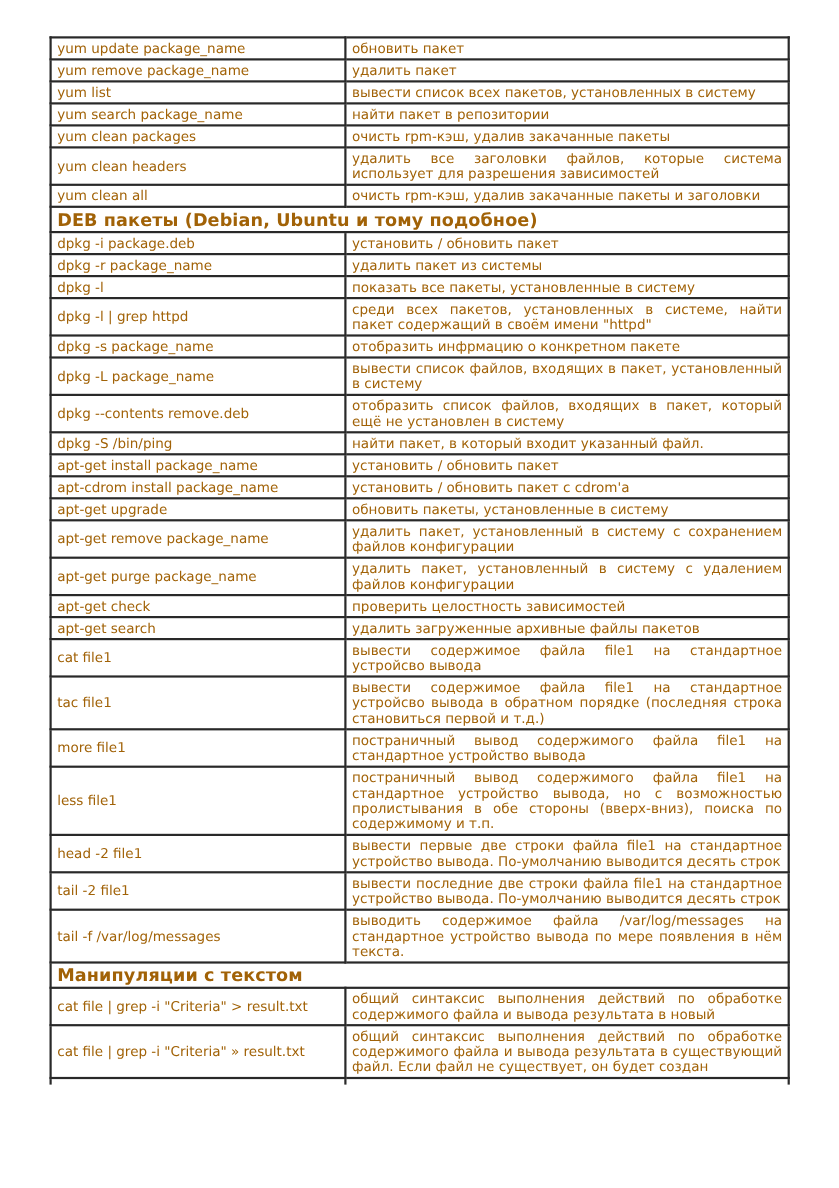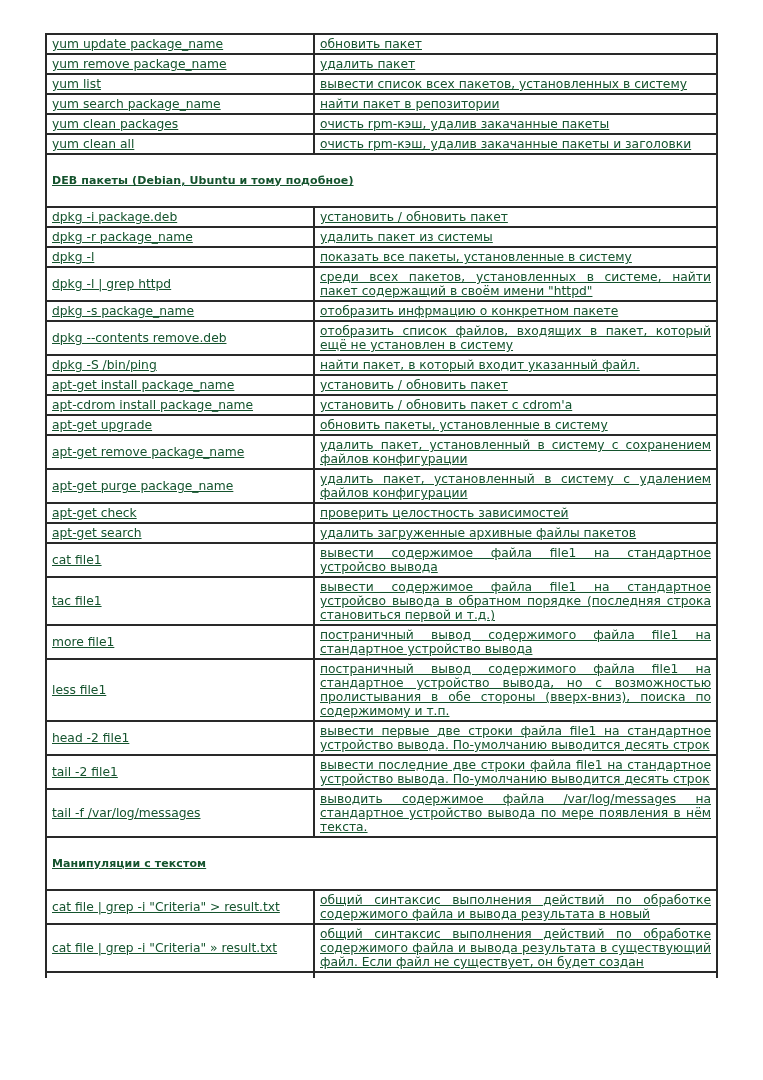--- a/index.html
+++ b/index.html
@@ -15,42 +15,41 @@
     font-family: "DejaVu Sans", sans-serif;
     -webkit-font-smoothing: antialiased;
   }
   .doc-table {
     position: absolute;
     left: 45px;
     top: 33px;
     width: 673px;
     border-collapse: collapse;
     table-layout: fixed;
-    color: #14532d;
-    text-decoration: underline;
+    color: #a16207;
   }
   .doc-table td {
     border: 2px solid #292929;
     font-size: 12.3px;
     line-height: 14px;
     padding: 2px 5px 2px 5px;
     vertical-align: middle;
     overflow: hidden;
   }
   td.cmd-cell {
     width: 256px;
   }
   td.desc-cell {
     text-align: justify;
   }
   tr.section-row td {
     font-weight: bold;
-    font-size: 11px;
+    font-size: 16px;
     line-height: 15px;
-    padding: 18px 5px;
+    padding: 3px 5px;
     letter-spacing: 0.1px;
   }
   tr.partial-row td {
     height: 5px;
     padding: 0;
     border-bottom: none;
   }
 </style>
 </head>
 <body>
@@ -71,20 +70,24 @@
       </tr>
       <tr>
         <td class="cmd-cell">yum search package_name</td>
         <td class="desc-cell">найти пакет в репозитории</td>
       </tr>
       <tr>
         <td class="cmd-cell">yum clean packages</td>
         <td class="desc-cell">очисть rpm-кэш, удалив закачанные пакеты</td>
       </tr>
       <tr>
+        <td class="cmd-cell">yum clean headers</td>
+        <td class="desc-cell">удалить все заголовки файлов, которые система использует для разрешения зависимостей</td>
+      </tr>
+      <tr>
         <td class="cmd-cell">yum clean all</td>
         <td class="desc-cell">очисть rpm-кэш, удалив закачанные пакеты и заголовки</td>
       </tr>
       <tr class="section-row">
         <td colspan="2">DEB пакеты (Debian, Ubuntu и тому подобное)</td>
       </tr>
       <tr>
         <td class="cmd-cell">dpkg -i package.deb</td>
         <td class="desc-cell">установить / обновить пакет</td>
       </tr>
@@ -96,20 +99,24 @@
         <td class="cmd-cell">dpkg -l</td>
         <td class="desc-cell">показать все пакеты, установленные в систему</td>
       </tr>
       <tr>
         <td class="cmd-cell">dpkg -l | grep httpd</td>
         <td class="desc-cell">среди всех пакетов, установленных в системе, найти пакет содержащий в своём имени "httpd"</td>
       </tr>
       <tr>
         <td class="cmd-cell">dpkg -s package_name</td>
         <td class="desc-cell">отобразить инфрмацию о конкретном пакете</td>
+      </tr>
+      <tr>
+        <td class="cmd-cell">dpkg -L package_name</td>
+        <td class="desc-cell">вывести список файлов, входящих в пакет, установленный в систему</td>
       </tr>
       <tr>
         <td class="cmd-cell">dpkg --contents remove.deb</td>
         <td class="desc-cell">отобразить список файлов, входящих в пакет, который ещё не установлен в систему</td>
       </tr>
       <tr>
         <td class="cmd-cell">dpkg -S /bin/ping</td>
         <td class="desc-cell">найти пакет, в который входит указанный файл.</td>
       </tr>
       <tr>

